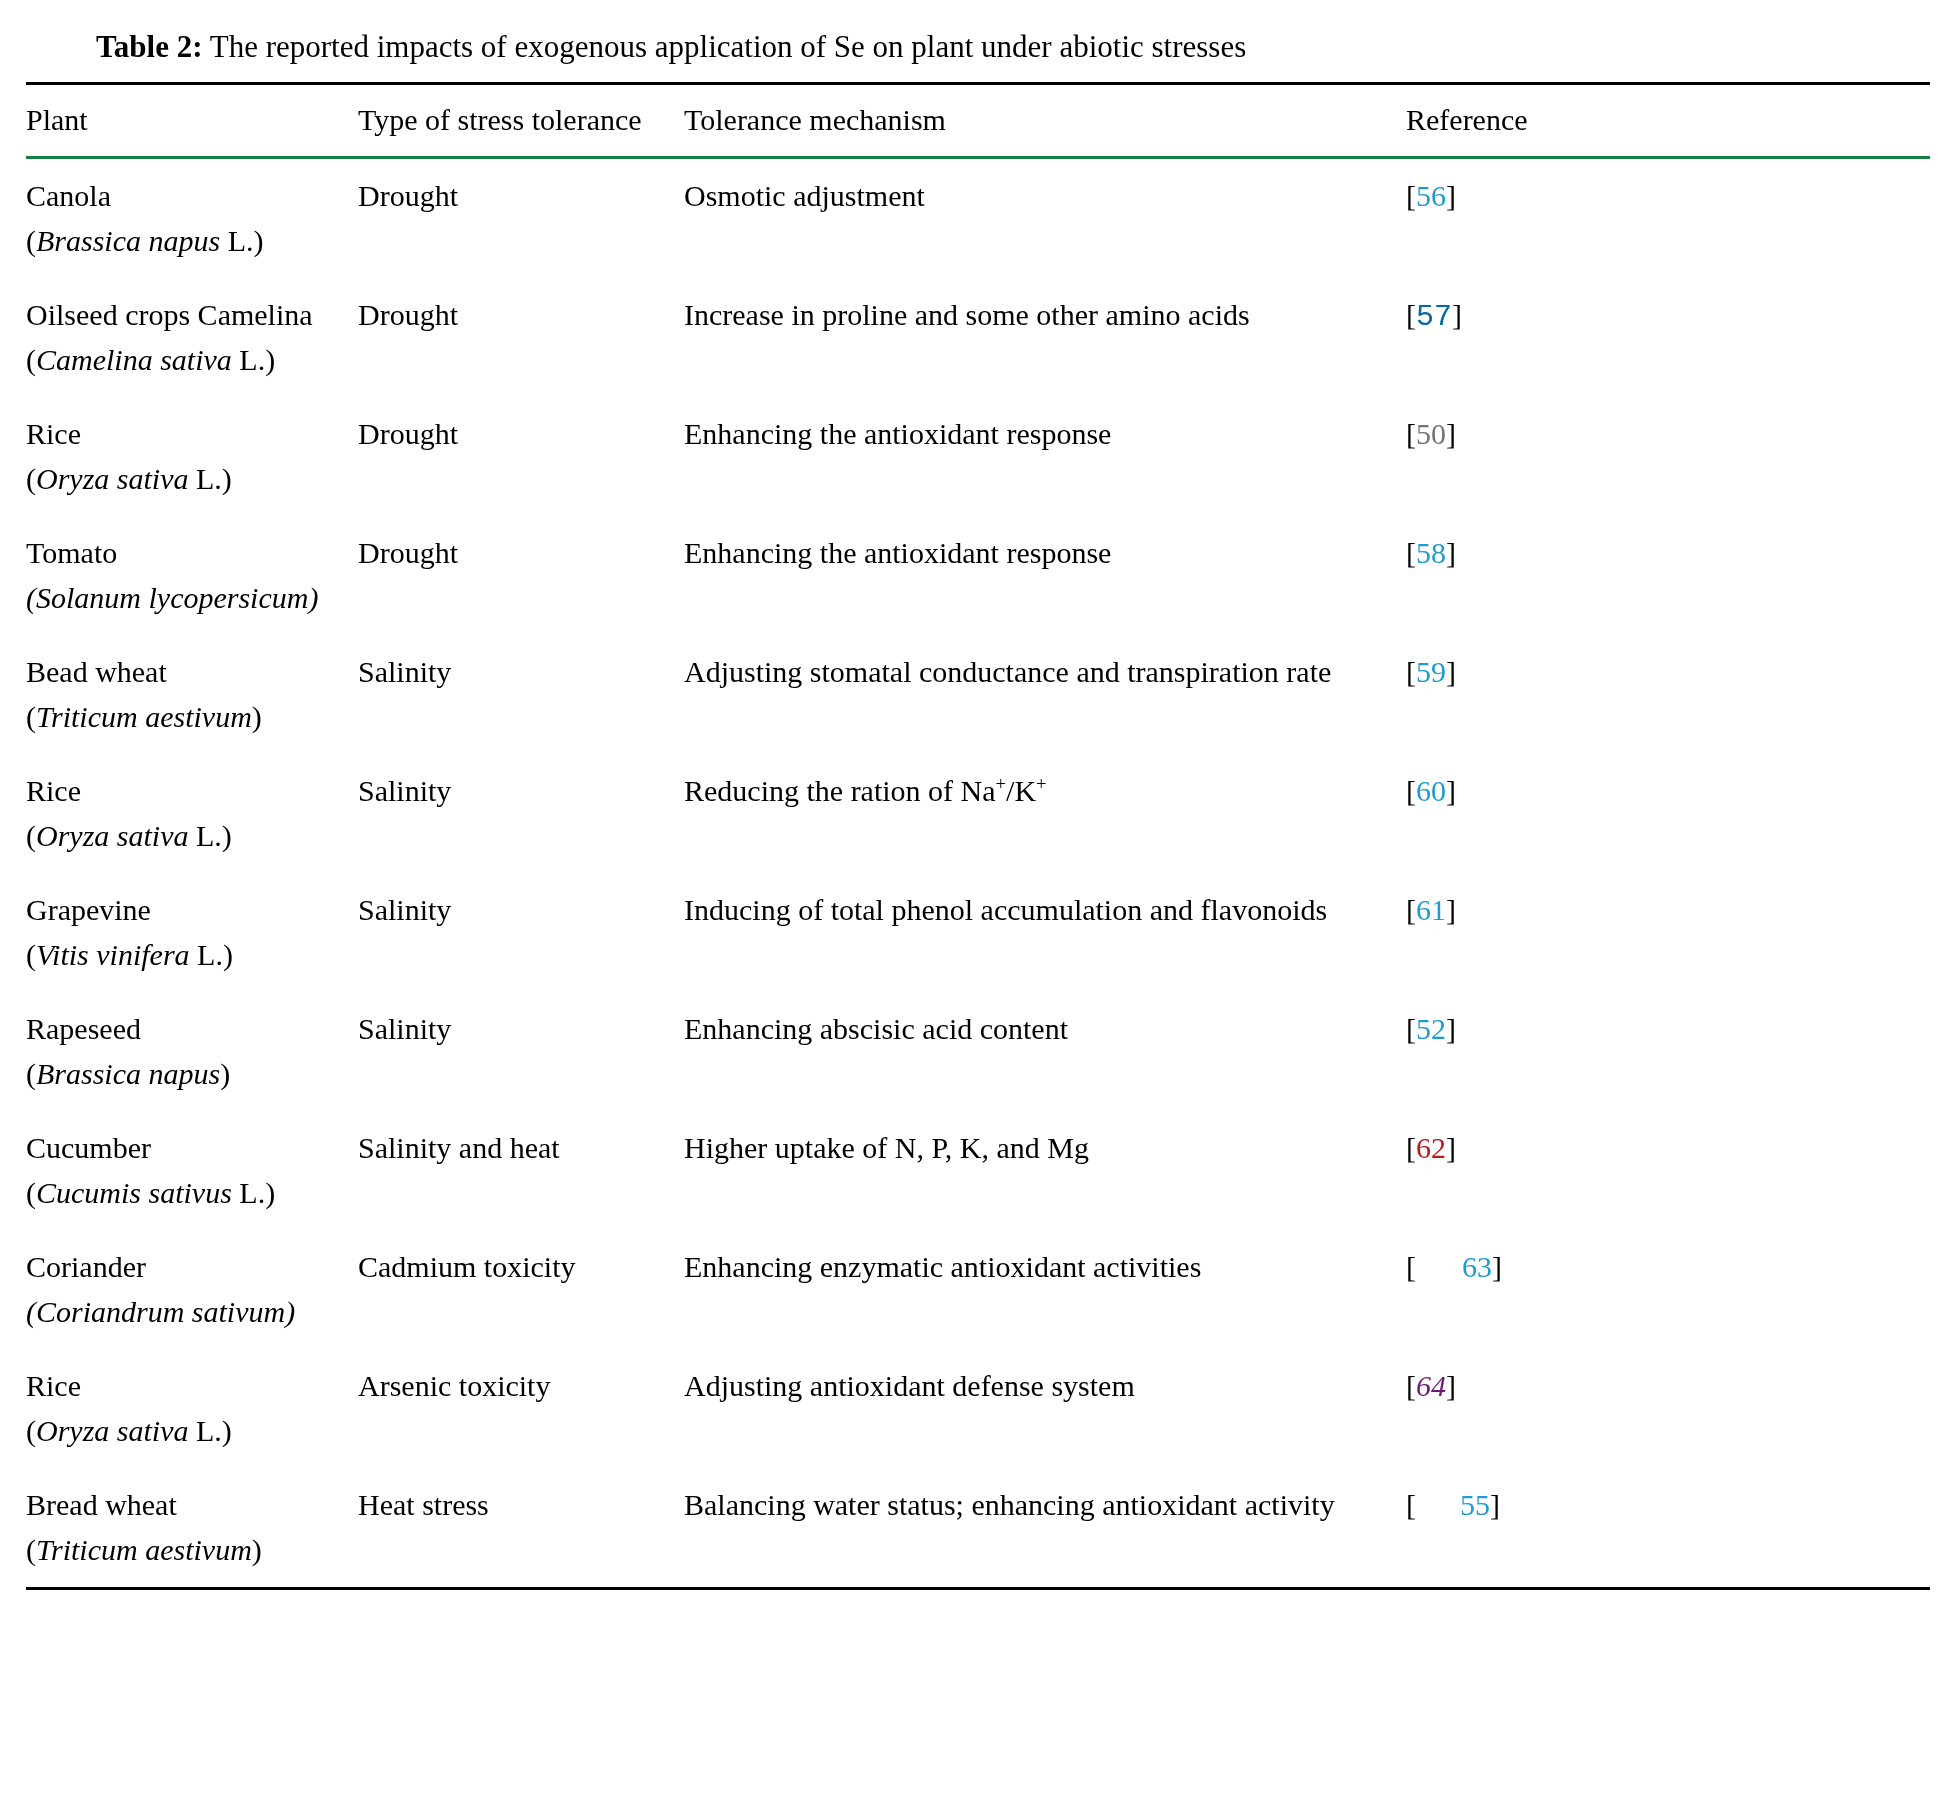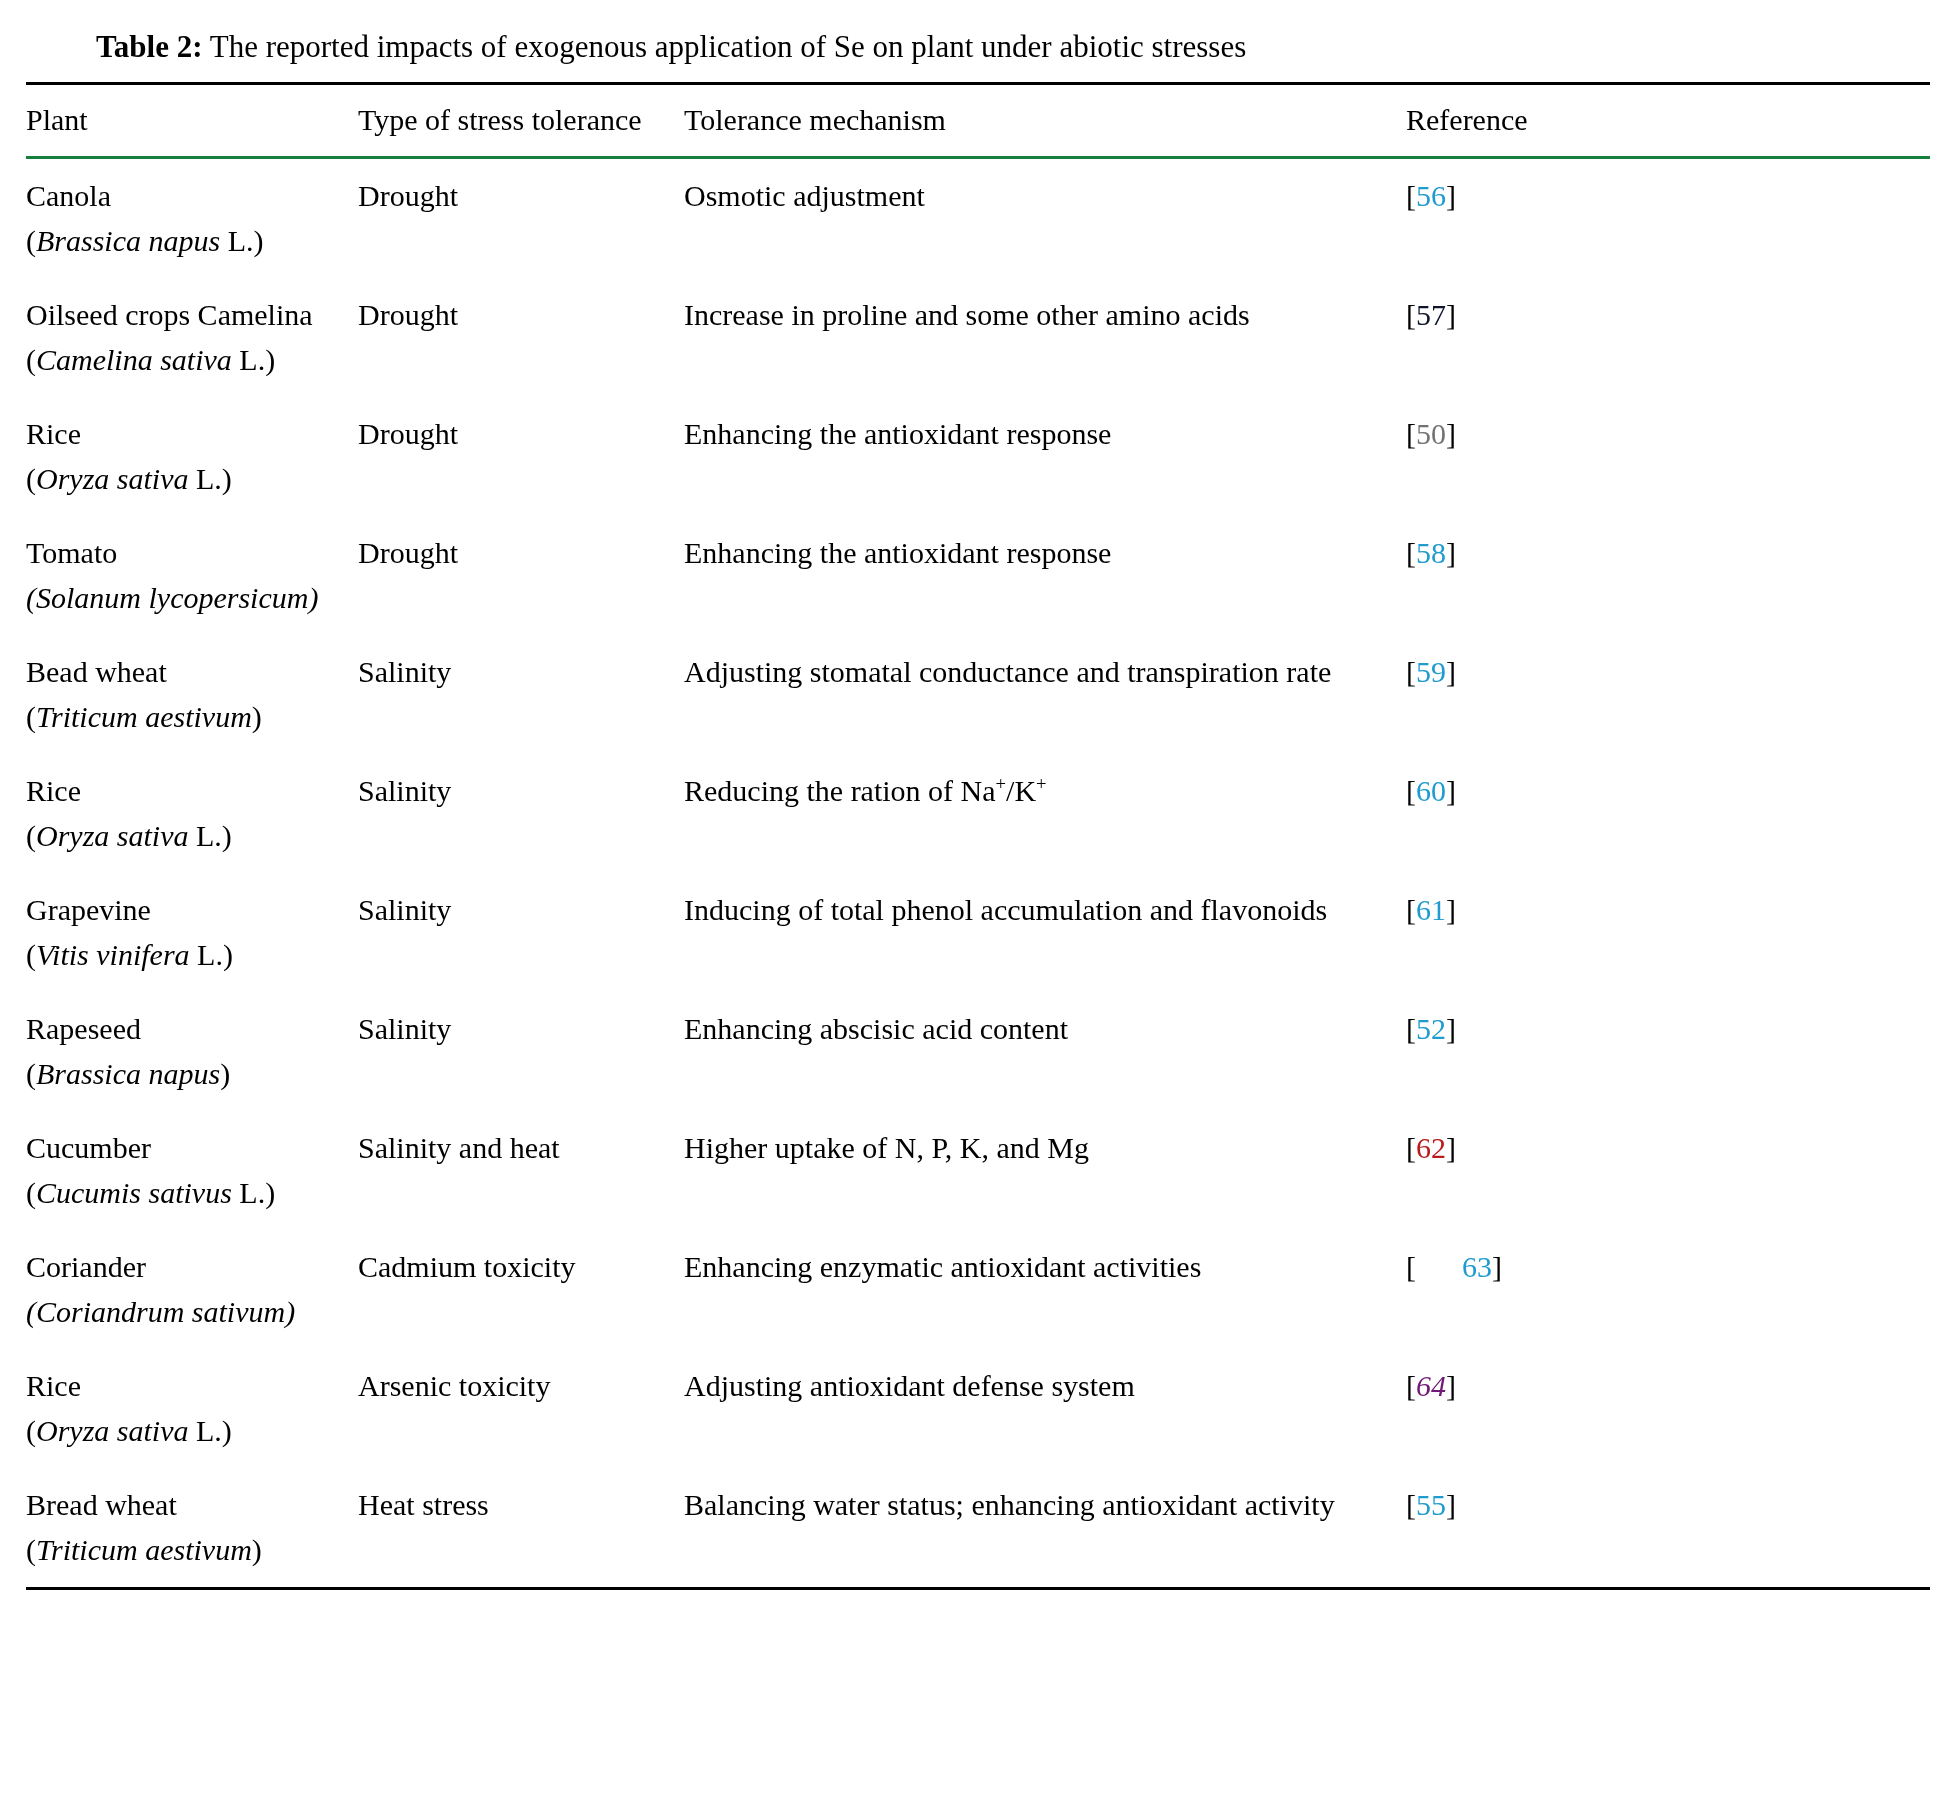--- a/index.html
+++ b/index.html
@@ -95,21 +95,21 @@
           <td class="mechanism-cell">Osmotic adjustment</td>
           <td class="reference-cell">[<a class="ref-link" href="#" style="color: rgb(31, 155, 207);">56</a>]</td>
         </tr>
         <tr>
           <td class="plant-cell">
             <div class="plant-common-name">Oilseed crops Camelina</div>
             <div class="plant-latin-name"><span>(</span><em>Camelina sativa</em><span> L.)</span></div>
           </td>
           <td class="stress-cell">Drought</td>
           <td class="mechanism-cell">Increase in proline and some other amino acids</td>
-          <td class="reference-cell">[<a class="ref-link" href="#" style="color: #0f172a;">57</a>]</td>
+          <td class="reference-cell">[<a class="ref-link" href="#" style="color: #0369a1; font-family: Liberation Mono, monospace;">57</a>]</td>
         </tr>
         <tr>
           <td class="plant-cell">
             <div class="plant-common-name">Rice</div>
             <div class="plant-latin-name"><span>(</span><em>Oryza sativa</em><span> L.)</span></div>
           </td>
           <td class="stress-cell">Drought</td>
           <td class="mechanism-cell">Enhancing the antioxidant response</td>
           <td class="reference-cell">[<a class="ref-link" href="#" style="color: #737373;">50</a>]</td>
         </tr>
@@ -185,18 +185,18 @@
           <td class="mechanism-cell">Adjusting antioxidant defense system</td>
           <td class="reference-cell">[<a class="ref-link" href="#" style="color: #701a75; font-style: italic;">64</a>]</td>
         </tr>
         <tr>
           <td class="plant-cell">
             <div class="plant-common-name">Bread wheat</div>
             <div class="plant-latin-name"><span>(</span><em>Triticum aestivum</em><span>)</span></div>
           </td>
           <td class="stress-cell">Heat stress</td>
           <td class="mechanism-cell">Balancing water status; enhancing antioxidant activity</td>
-          <td class="reference-cell">[<a class="ref-link" href="#" style="color: rgb(31, 155, 207);">55</a>]</td>
+          <td class="reference-cell">[<a class="ref-link" href="#" style="color: rgb(31, 155, 207); margin-left: 44px;">55</a>]</td>
         </tr>
       </tbody>
   </table>
 
 </div>
 
 </body></html>

